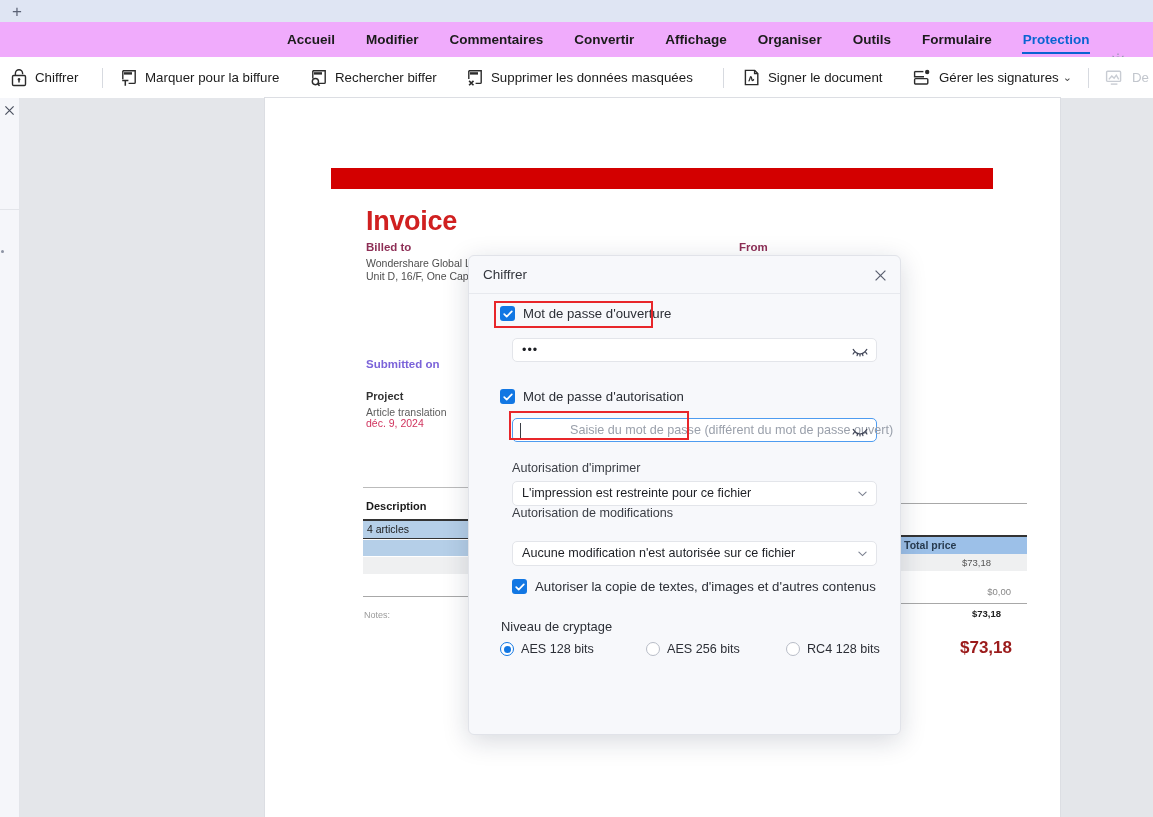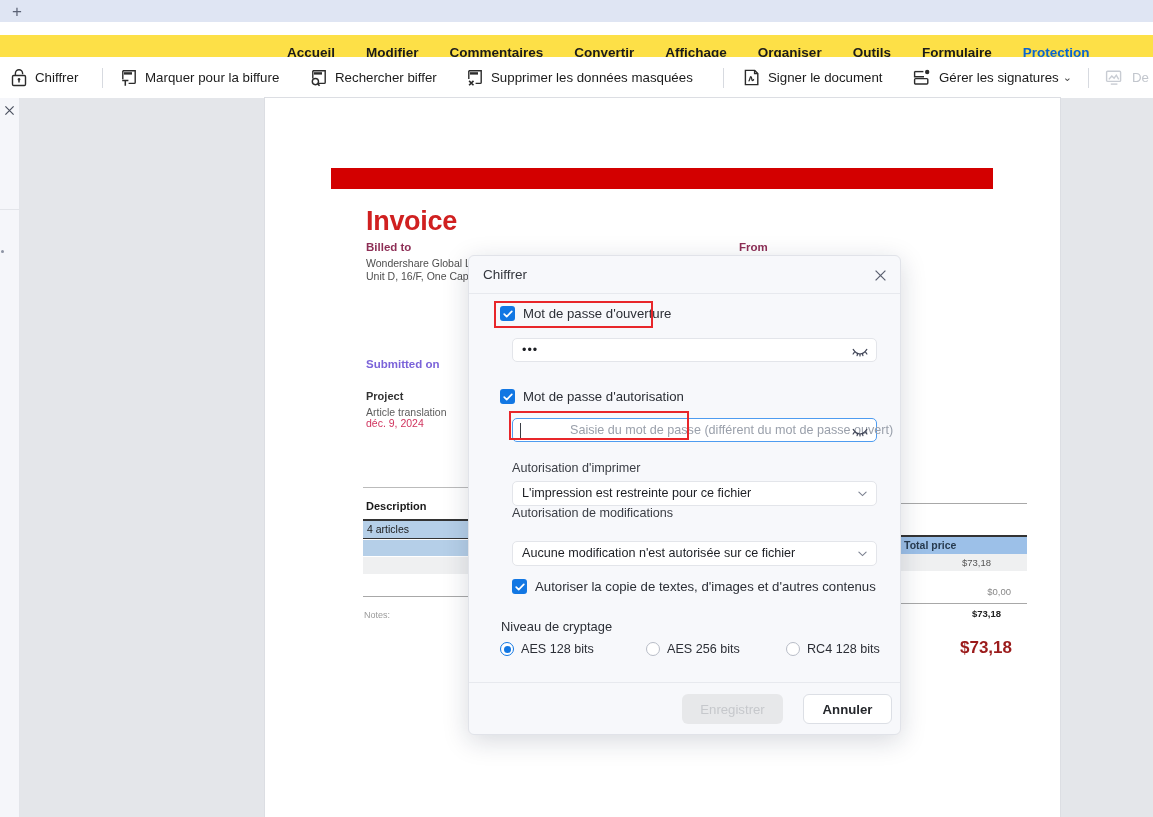--- a/index.html
+++ b/index.html
@@ -17,22 +17,22 @@
     background:#dfe5f3;
   }
   .newtab {
     position:absolute; left:4px; top:0px; width:26px; height:22px;
     display:flex; align-items:center; justify-content:center;
     color:#5b6275; font-size:17px; line-height:1;
   }
 
   
   .menurow {
-    position:absolute; left:0; top:35px; width:1153px; height:35px;
-    background:#fde047;
+    position:absolute; left:0; top:22px; width:1153px; height:35px;
+    background:#f0abfc;
   }
   .menuitems {
     position:absolute; left:286px; top:0; height:35px;
     display:flex; align-items:center; gap:29px;
   }
   .menuitem {
     font-size:13.5px; color:#1b1b1b; font-weight:bold;
     padding:0 1px; height:35px; display:flex; align-items:center;
     position:relative; white-space:nowrap;
   }
@@ -567,22 +567,18 @@
       <div class="radio-row" style="left:177px; top:348px;">
         <span class="radio"></span>
         <span class="radio-label">AES 256 bits</span>
       </div>
       <div class="radio-row" style="left:317px; top:348px;">
         <span class="radio"></span>
         <span class="radio-label">RC4 128 bits</span>
       </div>
     </div>
 
-    <div class="dlg-foot">
-      <div class="btn btn-save">Enregistrer</div>
-      <div class="btn btn-cancel">Annuler</div>
-    </div>
   </div>
 
   <div class="hl-red" style="left:494px; top:301px; width:159px; height:27px;"></div>
   <div class="hl-red" style="left:509px; top:411px; width:180px; height:29px;"></div>
 
 </div>
 
 </body></html>

